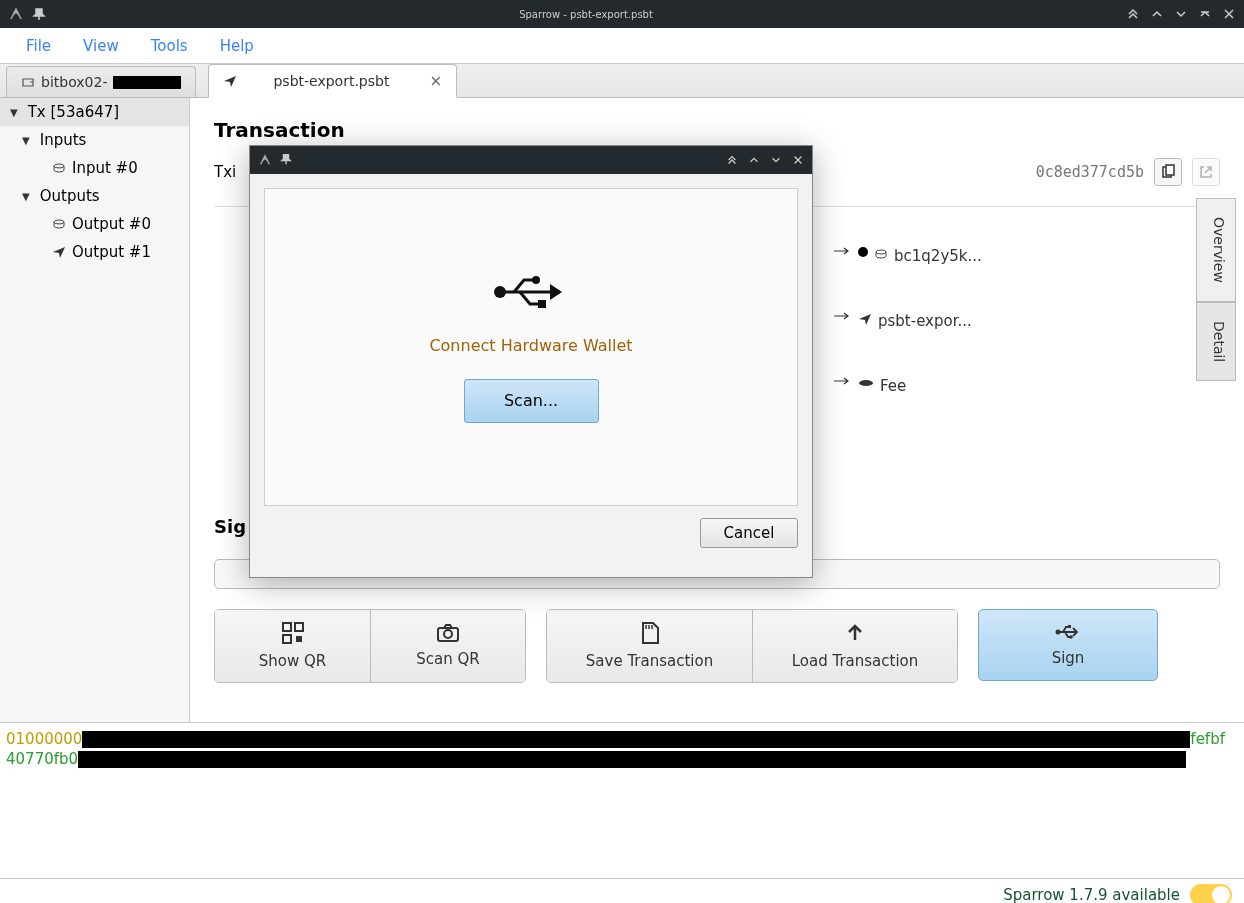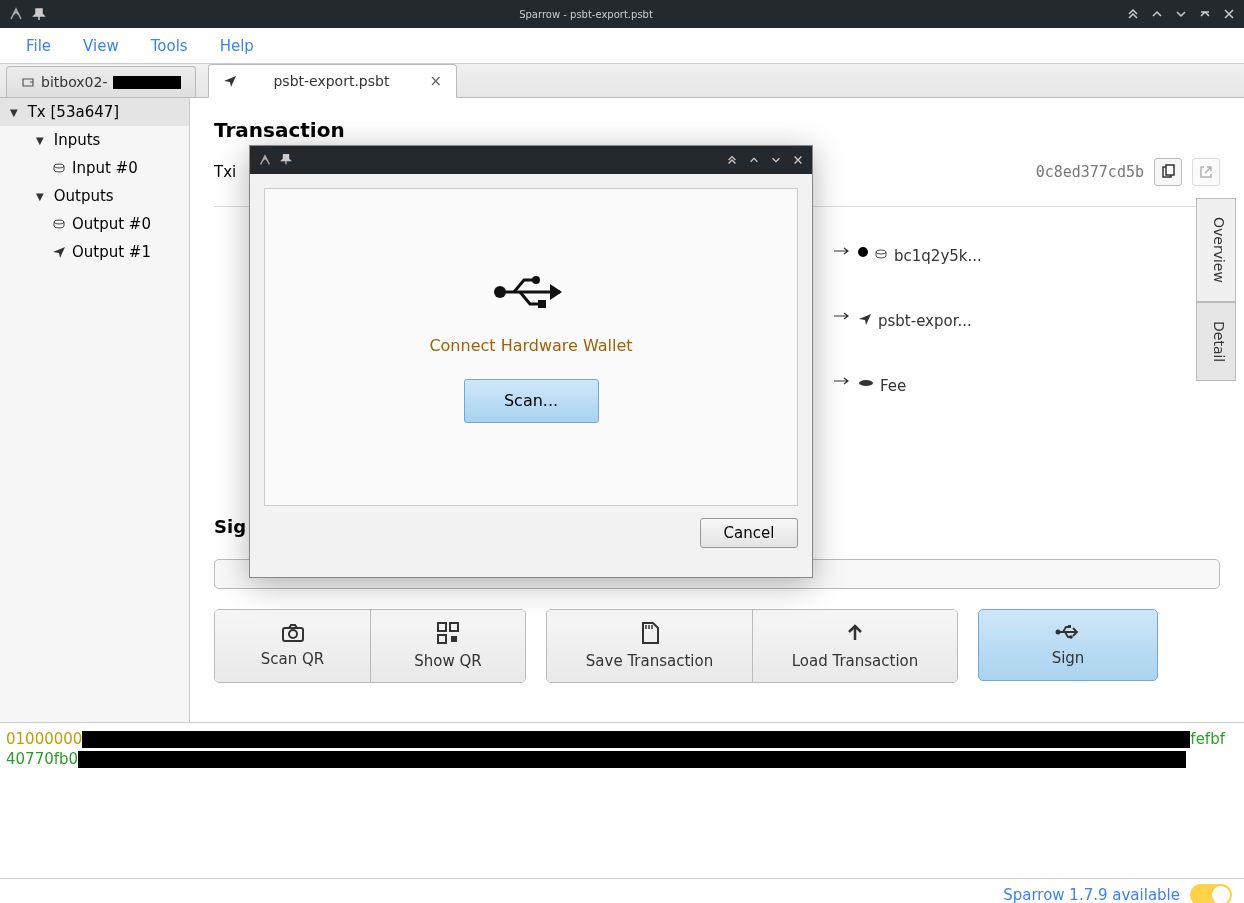--- a/index.html
+++ b/index.html
@@ -21,21 +21,21 @@
 .tab.inactive { background: linear-gradient(#ececec,#dedede); border:1px solid #bbb; border-bottom:none; margin-right:12px; }
 .tab.active { background:#fff; border:1px solid #bbb; border-bottom:1px solid #fff; margin-bottom:-1px;gap:36px; }
 .tab .redact { display:inline-block; width:68px; height:13px; background:#000; }
 .tab .close { color:#666; margin-left:4px; font-size:15px;}
 
 
 .main { display: flex; height: 624px; }
 .sidebar { width: 190px; background: #f6f6f6; border-right: 1px solid #ccc; font-size: 15px; }
 .sidebar .node { padding: 5px 10px; display:flex; align-items:center; gap:6px; }
 .sidebar .node.root { background:#e4e4e4; }
-.sidebar .indent1 { padding-left: 36px; }
+.sidebar .indent1 { padding-left: 22px; }
 .sidebar .indent2 { padding-left: 52px; }
 .tri::before { content:"▼"; font-size:10px; margin-right:4px; color:#333; }
 
 
 .content { flex:1; background:#fff; padding: 20px 24px 14px 24px; position:relative; }
 .content h2 { font-size: 20px; font-weight: bold; margin-bottom: 16px; }
 .txid-row { display:flex; align-items:center; gap:10px; font-size:15px; }
 .txid-row .txid-label { width:40px; }
 .txid-row .txid-val { flex:1; font-family:monospace; color:#777; font-size:15px; text-align:right; }
 .icon-btn { width:28px; height:28px; border:1px solid #bbb; border-radius:3px; display:flex; align-items:center; justify-content:center; background:#f6f6f6; font-size:14px; }
@@ -60,21 +60,21 @@
 .big-btn .ico { font-size:20px; }
 
 
 .hex { height: 156px; background:#fff; border-top:1px solid #ccc; padding:6px; font-family:monospace; font-size:15px; line-height:1.35; position:relative; }
 .hex .y { color:#c19b00; }
 .hex .g { color:#2a9d2a; }
 .hex .blk { display:inline-block; background:#000; height:17px; vertical-align:middle; }
 
 
 .status { height:33px; border-top:1px solid #ccc; display:flex; align-items:center; justify-content:flex-end; padding:0 12px; gap:10px; background:#fff; }
-.status .link { color:#3b82f6; font-size:15px; }
+.status .link { color:#14532d; font-size:15px; }
 .toggle { width:42px; height:22px; border-radius:11px; background:#ffd24a; position:relative; }
 .toggle::after { content:""; position:absolute; right:2px; top:2px; width:18px; height:18px; background:#fff; border-radius:50%; }
 
 
 .modal-overlay { position:absolute; left:249px; top:145px; width:564px; height:433px; background:#f2f2f2; border:1px solid #888; box-shadow:0 6px 30px rgba(0,0,0,0.3); z-index:100; }
 .modal-titlebar { height:28px; background:#24292e; display:flex; align-items:center; padding:0 8px; color:#ccc; }
 .modal-titlebar .mt-left { display:flex; gap:8px; }
 .modal-titlebar .mt-right { margin-left:auto; display:flex; gap:10px; }
 .modal-body { padding:14px; }
 .modal-inner { background:#fafafa; border:1px solid #ccc; height:318px; display:flex; flex-direction:column; align-items:center; justify-content:center; gap:24px; }
@@ -258,38 +258,38 @@
 
     <div class="sig-section" style="margin-top:110px;">
       <h3>Sig</h3>
       <div class="progress-bar"></div>
     </div>
 
     <div class="btn-row">
       <div class="btn-group">
         <div class="big-btn">
           <span class="ico">
-            <svg width="22" height="18" viewBox="0 0 22 18">
-                <rect x="1" y="4" width="20" height="13" rx="2" fill="none" stroke="#333" stroke-width="2"></rect>
-                <circle cx="11" cy="10" r="4" fill="none" stroke="#333" stroke-width="2"></circle>
-                <path d="M7 4 L9 1 L13 1 L15 4" fill="none" stroke="#333" stroke-width="2"></path>
-              </svg>
-          </span>
-          <span>Scan QR</span>
-        </div>
-        <div class="big-btn">
-          <span class="ico">
             <svg width="22" height="22" viewBox="0 0 22 22">
                 <rect x="1" y="1" width="8" height="8" fill="none" stroke="#333" stroke-width="2"></rect>
                 <rect x="13" y="1" width="8" height="8" fill="none" stroke="#333" stroke-width="2"></rect>
                 <rect x="1" y="13" width="8" height="8" fill="none" stroke="#333" stroke-width="2"></rect>
                 <rect x="14" y="14" width="6" height="6" fill="#333"></rect>
               </svg>
           </span>
           <span>Show QR</span>
+        </div>
+        <div class="big-btn">
+          <span class="ico">
+            <svg width="22" height="18" viewBox="0 0 22 18">
+                <rect x="1" y="4" width="20" height="13" rx="2" fill="none" stroke="#333" stroke-width="2"></rect>
+                <circle cx="11" cy="10" r="4" fill="none" stroke="#333" stroke-width="2"></circle>
+                <path d="M7 4 L9 1 L13 1 L15 4" fill="none" stroke="#333" stroke-width="2"></path>
+              </svg>
+          </span>
+          <span>Scan QR</span>
         </div>
       </div>
       <div class="btn-group">
         <div class="big-btn wide">
           <span class="ico">
             <svg width="18" height="22" viewBox="0 0 18 22">
                 <path d="M2 1 L12 1 L17 6 L17 21 L2 21 Z" fill="none" stroke="#333" stroke-width="2"></path>
                 <path d="M5 3 L5 7 M8 3 L8 7 M11 3 L11 7" stroke="#333" stroke-width="1.5"></path>
               </svg>
           </span>

